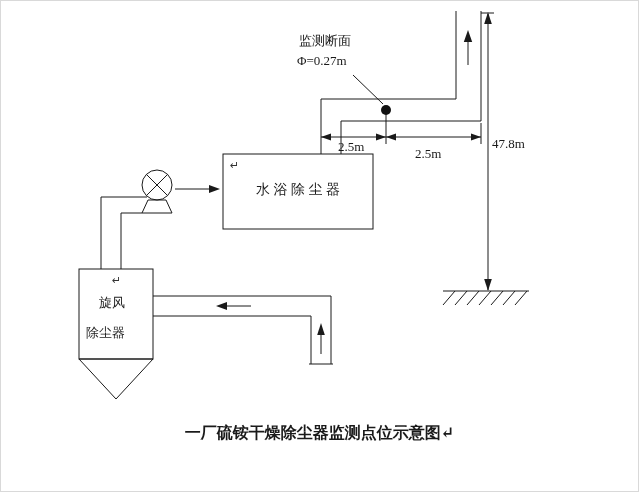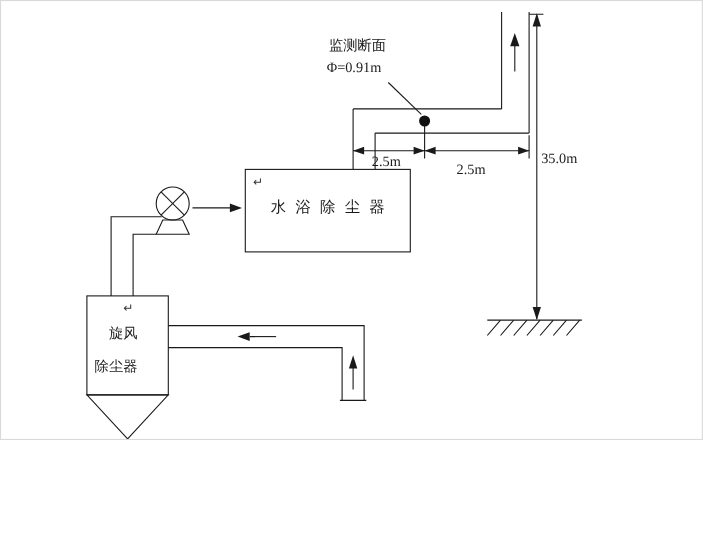--- a/index.html
+++ b/index.html
@@ -1,25 +1,25 @@
 <!DOCTYPE html>
 <html><head>
 <meta charset="utf-8">
 <style>
   html,body{margin:0;padding:0;background:#ffffff;}
   .canvas{
-    position:relative;width:639px;height:400px;background:#ffffff;
+    position:relative;width:639px;height:492px;background:#ffffff;
     border:1px solid #d9d9d9;box-sizing:border-box;overflow:hidden;
     font-family:"Liberation Serif","DejaVu Serif",serif;color:#1a1a1a;
   }
   svg{position:absolute;left:0;top:0;display:block;}
   .stroke{fill:none;stroke:#1a1a1a;stroke-width:1;}
   .fill{fill:#1a1a1a;stroke:none;}
   .lbl{position:absolute;font-size:13px;line-height:1.15;white-space:nowrap;}
-  .box-label{position:absolute;text-align:center;font-size:14px;line-height:1.2;white-space:nowrap;font-family:Liberation Mono, monospace;}
+  .box-label{position:absolute;text-align:center;font-size:14px;line-height:1.2;white-space:nowrap;}
   .mark{position:absolute;font-size:11px;line-height:1;color:#333;font-family:"DejaVu Sans",sans-serif;}
   .caption{position:absolute;left:0;right:0;text-align:center;font-weight:bold;font-size:16px;white-space:nowrap;}
 </style>
 </head>
 <body>
 
 <div class="canvas">
 
   <svg width="639" height="492" viewBox="0 0 639 492">
 
@@ -91,26 +91,27 @@
     </g>
 
     <g>
       <line class="stroke" x1="320" y1="353" x2="320" y2="333"></line>
       <polygon class="fill" points="320,322 316.2,334 323.8,334"></polygon>
     </g>
 
   </svg>
 
   <div class="lbl" style="left:298px;top:33px">监测断面</div>
-  <div class="lbl" style="left:296px;top:53px">Φ=0.91m</div>
+  <div class="lbl" style="left:296px;top:53px">Φ=0.27m</div>
   <div class="lbl" style="left:337px;top:139px">2.5m</div>
   <div class="lbl" style="left:414px;top:146px">2.5m</div>
-  <div class="lbl" style="left:491px;top:136px">35.0m</div>
+  <div class="lbl" style="left:491px;top:136px">47.8m</div>
 
   <div class="box-label" style="left:222px;top:181px;width:150px">水 浴 除 尘 器</div>
   <div class="lbl" style="left:98px;top:295px">旋风</div>
   <div class="lbl" style="left:85px;top:325px">除尘器</div>
 
   <div class="mark" style="left:229px;top:159px">↵</div>
   <div class="mark" style="left:111px;top:274px">↵</div>
 
+  <div class="caption" style="top:422px">一厂硫铵干燥除尘器监测点位示意图↵</div>
 
 </div>
 
 </body></html>

